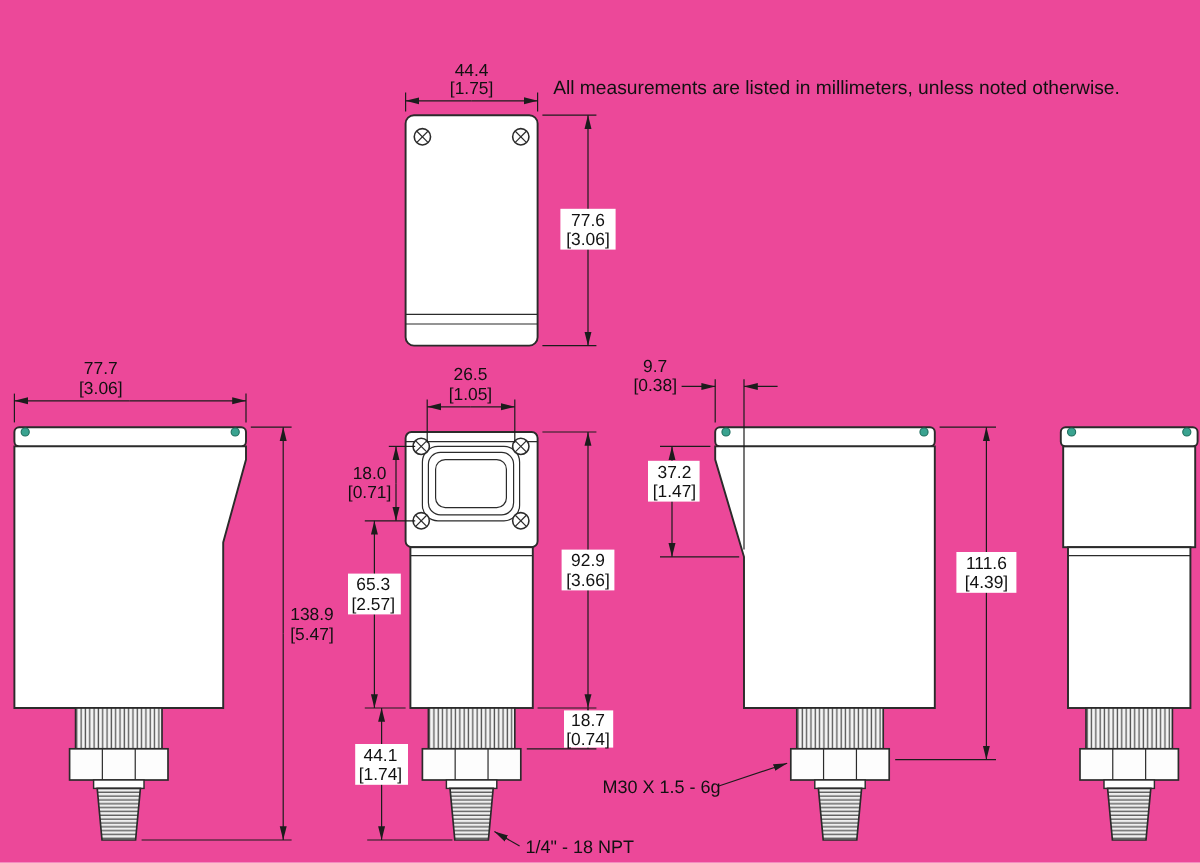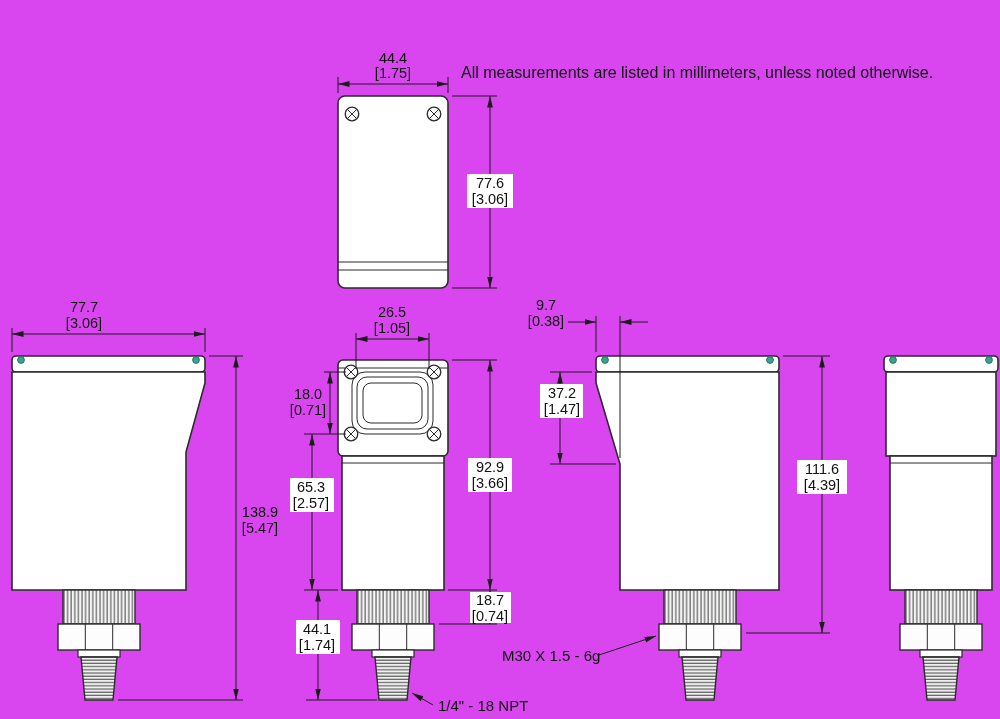--- a/index.html
+++ b/index.html
@@ -1,16 +1,16 @@
 <!DOCTYPE html>
 <html><head>
 <meta charset="utf-8">
 <style>
   html, body { margin: 0; padding: 0; background: #ffffff; }
-  .canvas { width: 1000px; height: 719px; position: relative; background: #d946ef; }
+  .canvas { width: 1000px; height: 719px; position: relative; background: #ec4899; }
   svg { display: block; }
   text {
     font-family: "Liberation Sans", sans-serif;
     font-size: 14.5px;
     fill: #111;
     text-anchor: middle;
   }
   .note-text { font-size: 16px; text-anchor: start; }
   .thread-label { font-size: 15px; text-anchor: start; }
   .outline { fill: #ffffff; stroke: #2b2b2b; stroke-width: 1.6; }

